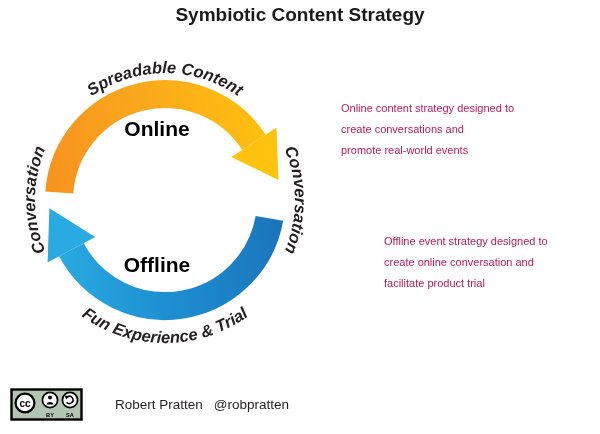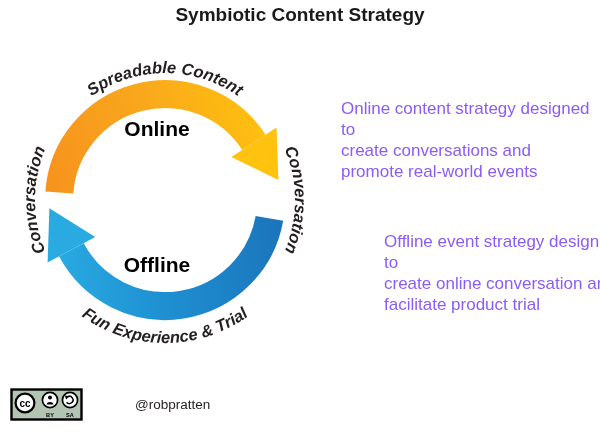--- a/index.html
+++ b/index.html
@@ -15,32 +15,32 @@
   .curved {
     font-family:"Liberation Sans", sans-serif;
     font-size:16.5px; font-style:italic; font-weight:600; fill:#231f20;
   }
   .cycle-label {
     font-family:"Liberation Sans", sans-serif;
     font-size:21px; font-weight:bold; fill:#000000;
   }
   .desc {
     position:absolute; left:341px; width:252px;
-    font-size:17px; line-height:21px; color:#8b5cf6;
+    font-size:11px; line-height:21px; color:#be185d;
     white-space:pre-line;
   }
   .desc-online { top:98px; }
   .desc-offline { top:231px;margin-left:43px; }
   .footer { position:absolute; left:10px; top:387px; height:34px; display:flex; align-items:center; }
   .cc-badge { display:block; }
   .attribution {
     margin-left:32px; font-size:13.5px; color:#231f20;
     display:flex; align-items:center;
   }
-  .attribution .handle { margin-left:20px; }
+  .attribution .handle { margin-left:11px; }
 </style>
 </head>
 <body>
 
 <div class="page">
 
   <div class="title">Symbiotic Content Strategy</div>
 
   <svg class="diagram-svg" width="600" height="434" viewBox="0 0 600 434">
     <defs>
@@ -111,17 +111,18 @@
       </g>
 
       <g>
         <circle cx="60" cy="12" r="7.6" fill="#ffffff" stroke="#000000" stroke-width="1.7"></circle>
         <path d="M 56.6 14.2 A 3.6 3.6 0 1 0 57.4 8.9" fill="none" stroke="#000000" stroke-width="1.5"></path>
         <polygon points="54.8,7.4 59.3,8.3 56.1,11.5" fill="#000000"></polygon>
         <text x="60" y="28.6" text-anchor="middle" font-family="Liberation Sans, sans-serif" font-size="5.6" font-weight="bold" fill="#000000">SA</text>
       </g>
     </svg>
     <div class="attribution">
+      <span class="name">Robert Pratten</span>
       <span class="handle">@robpratten</span>
     </div>
   </div>
 
 </div>
 
 </body></html>

